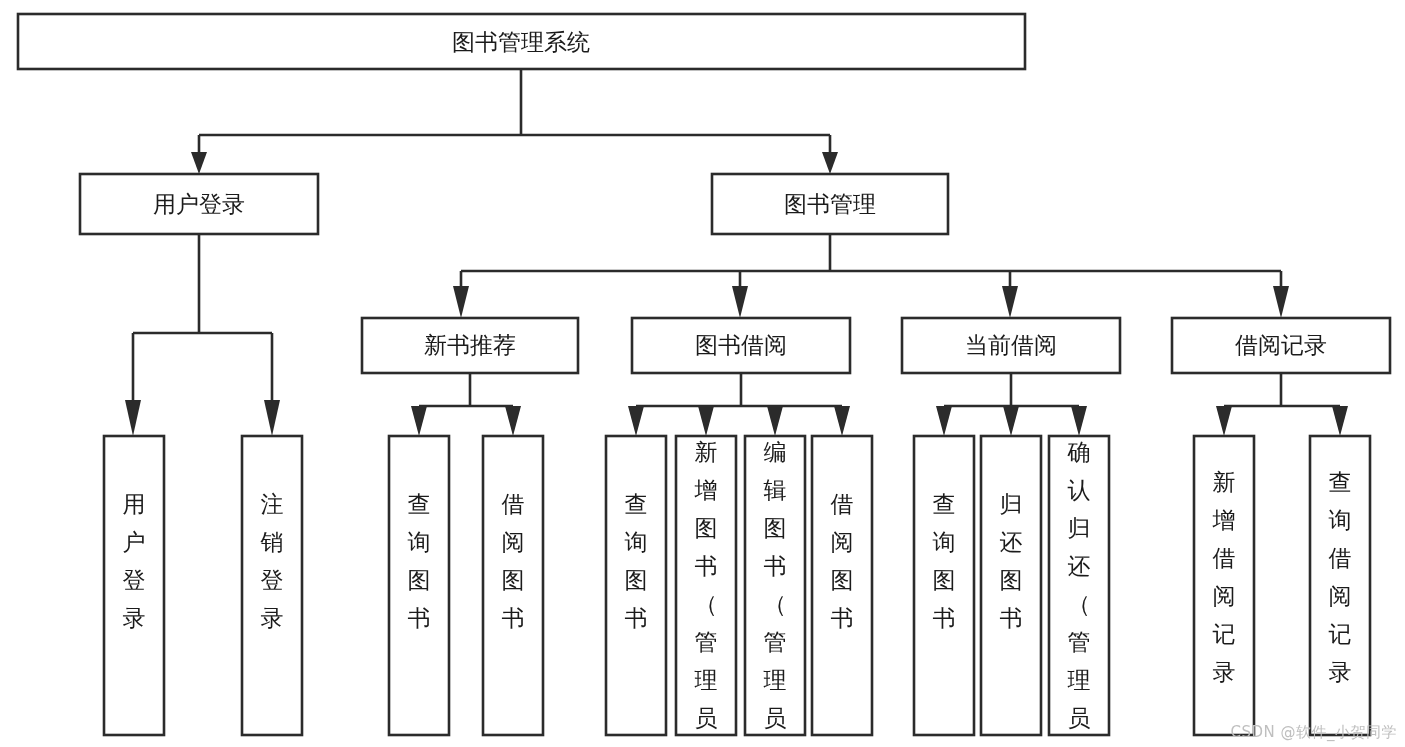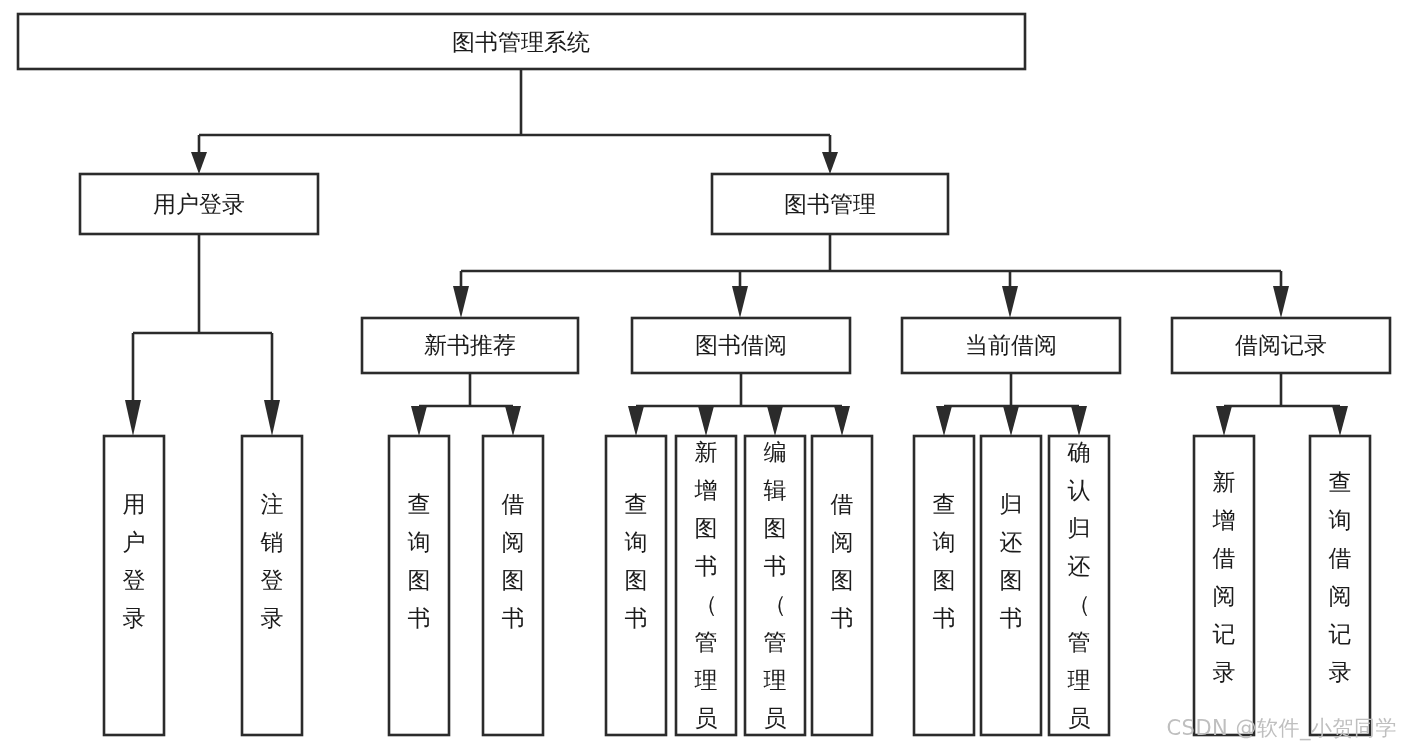--- a/index.html
+++ b/index.html
@@ -53,21 +53,21 @@
   }
   .arrow-head {
     fill: #2b2b2b;
     stroke: none;
   }
   .watermark-text {
     position: absolute;
     right: 8px;
     bottom: 5px;
     font-family: "DejaVu Sans", "Liberation Sans", sans-serif;
-    font-size: 21px;
+    font-size: 15px;
     color: #bfbfbf;
     letter-spacing: 0.5px;
     white-space: nowrap;
     user-select: none;
   }
 </style>
 </head>
 <body>
 
 <div id="diagram-root">

